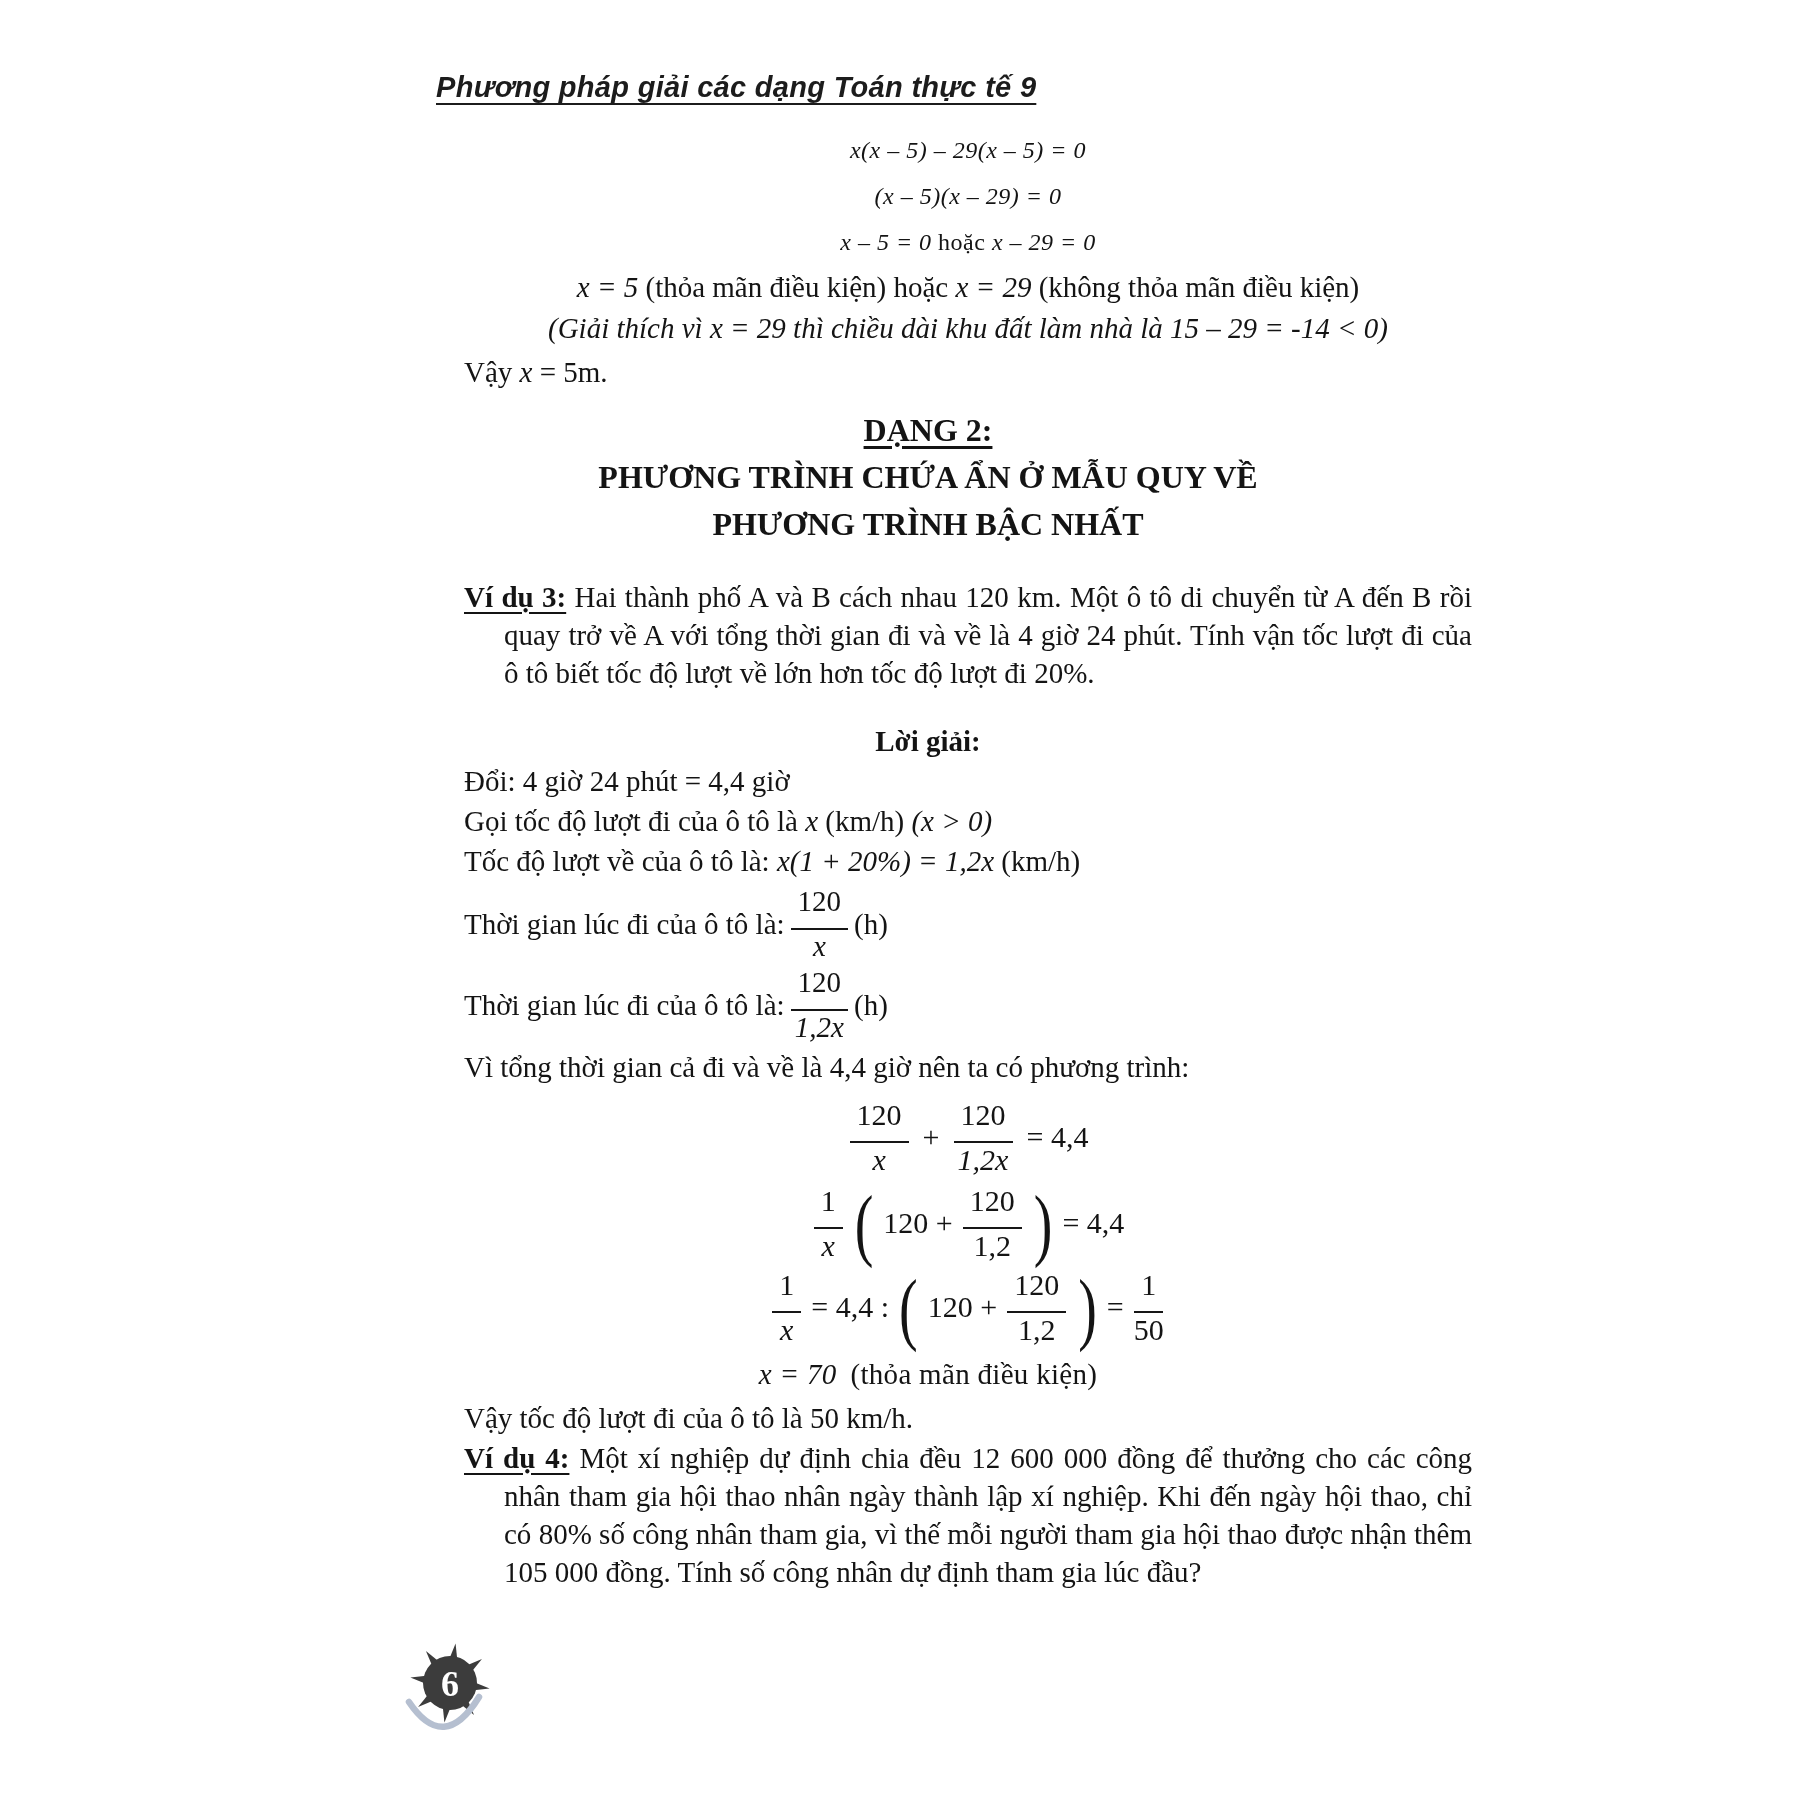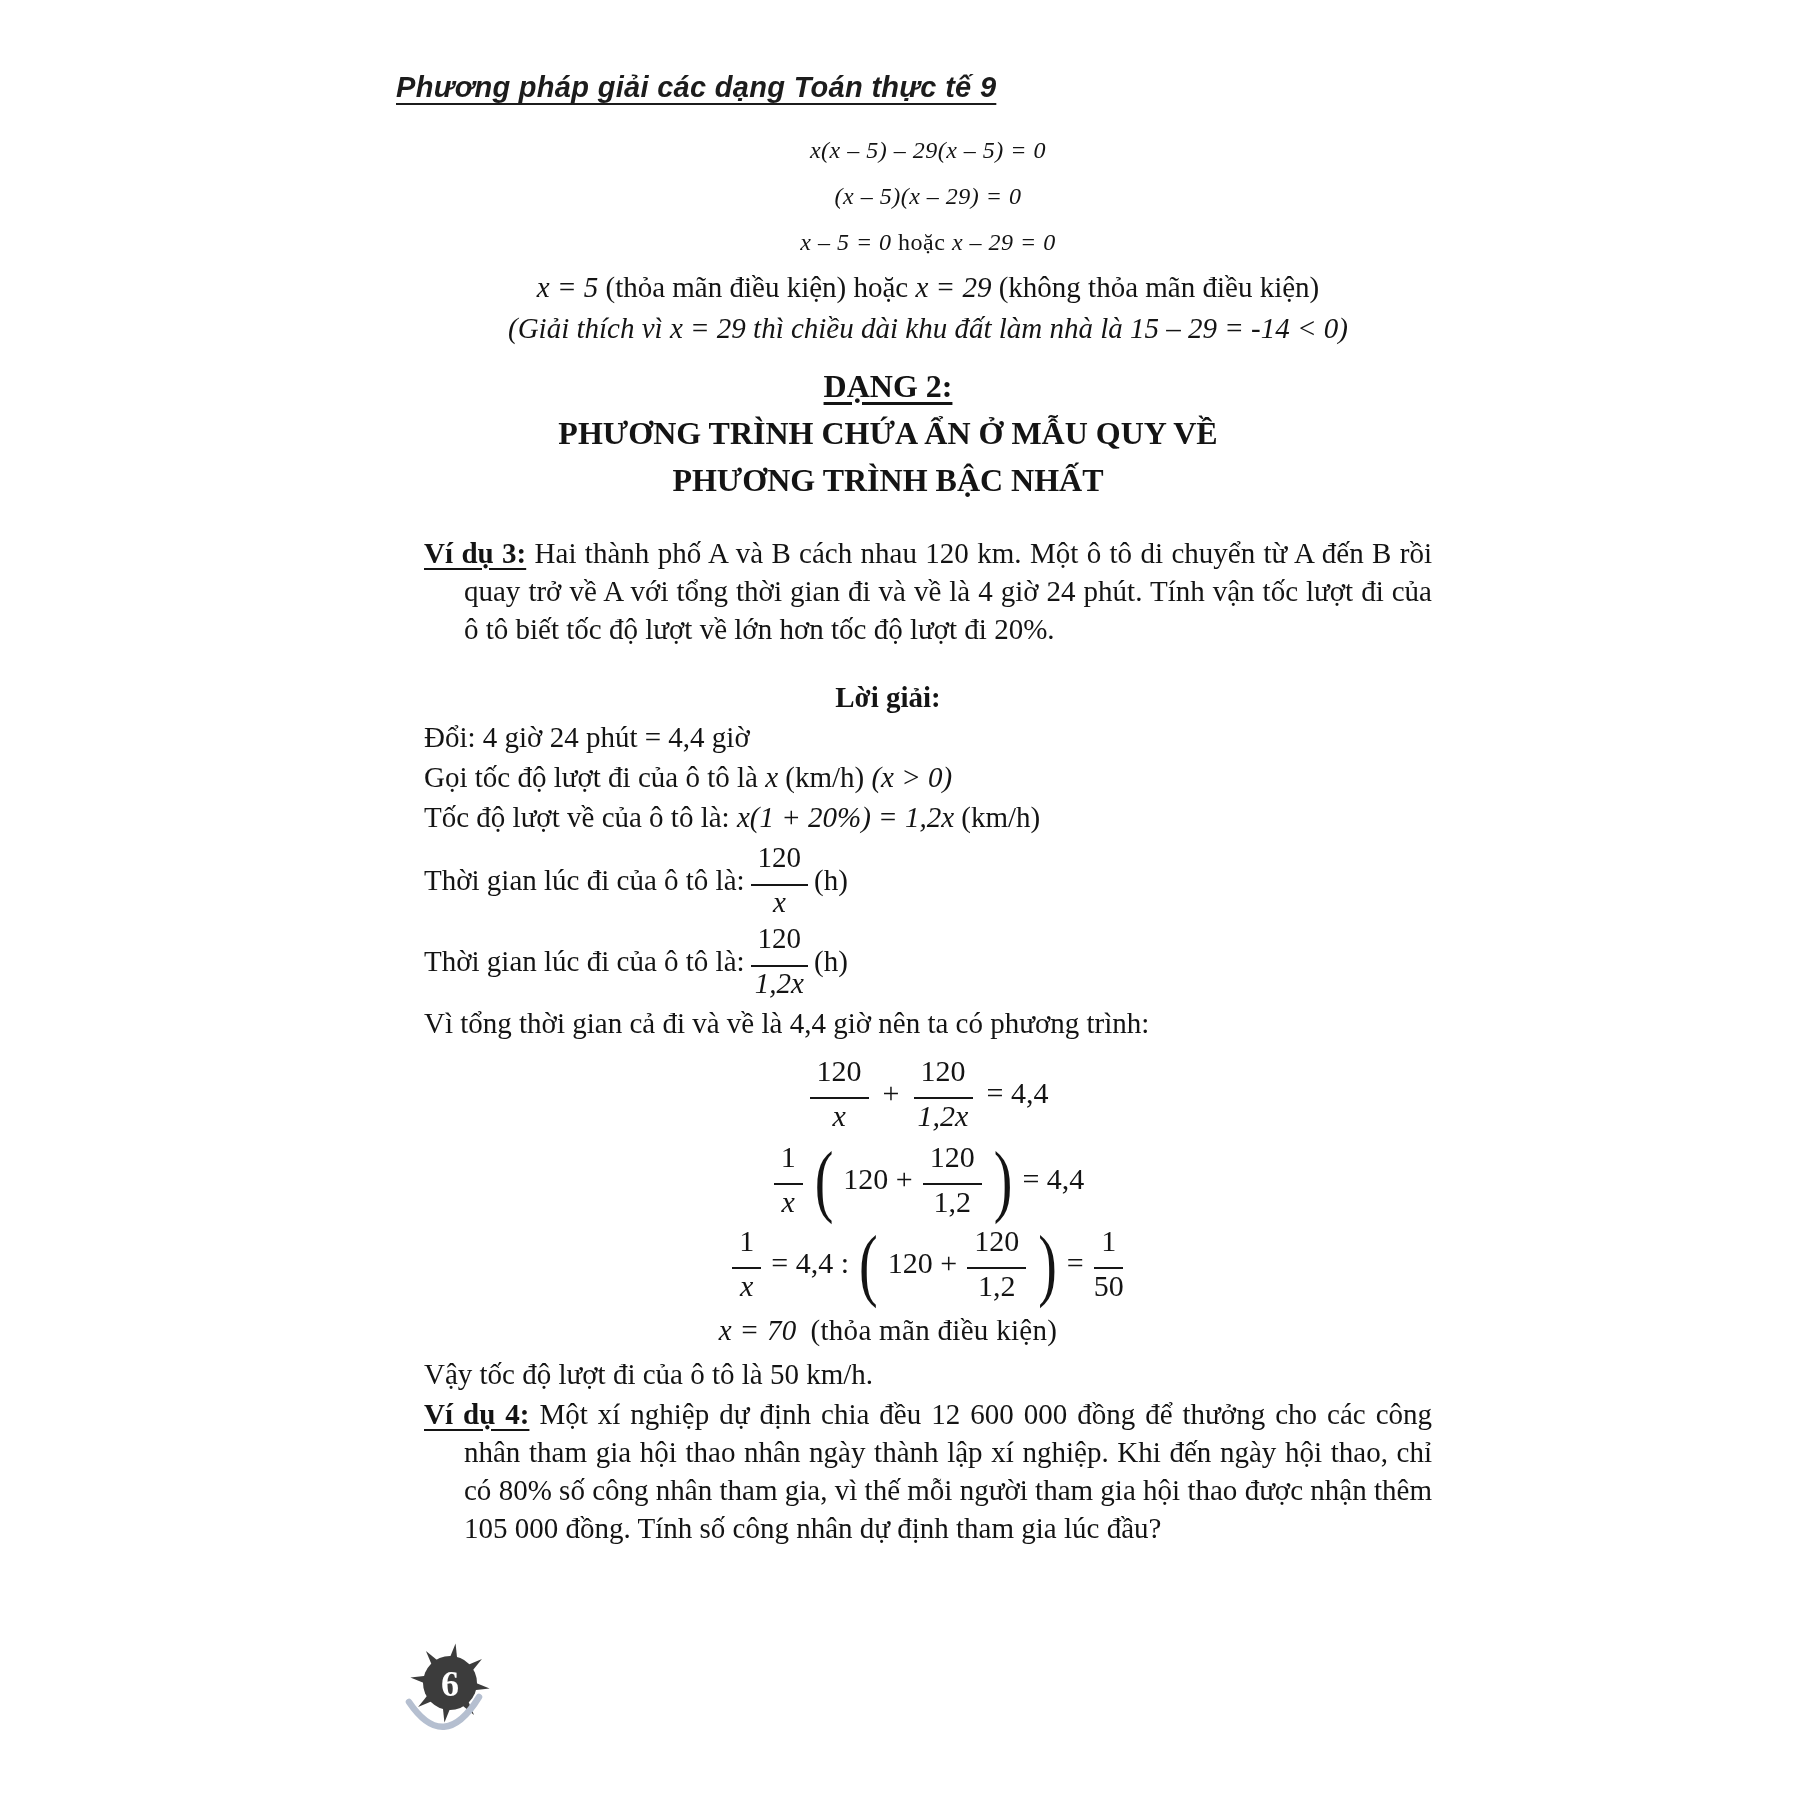--- a/index.html
+++ b/index.html
@@ -3,21 +3,21 @@
 <meta charset="utf-8">
 <style>
   html,body{margin:0;padding:0;background:#ffffff;}
   body{
     width:1800px;height:1800px;
     font-family:"Liberation Serif","DejaVu Serif",serif;
     color:#141414;
   }
   .page{position:relative;width:1800px;height:1800px;background:#ffffff;overflow:hidden;}
   .content{
-    position:absolute;left:424px;top:68px;width:1008px;
+    position:absolute;left:464px;top:68px;width:1008px;
     font-size:29px;line-height:38px;
   }
   
   .hdr{
     display:inline-block;margin-left:-28px;margin-bottom:18px;
     font-family:"Liberation Sans","DejaVu Sans",sans-serif;
     font-style:italic;font-weight:600;font-size:29px;
     text-decoration:underline;text-underline-offset:6px;
     color:#1c1c1c;letter-spacing:.3px;
   }
@@ -73,20 +73,25 @@
       <span>hoặc</span>
       <span class="mi">x – 29 = 0</span>
     </div>
     <div class="cen case-line">
       <span class="mi">x = 5</span>
       <span>(thỏa mãn điều kiện) hoặc</span>
       <span class="mi">x = 29</span>
       <span>(không thỏa mãn điều kiện)</span>
     </div>
     <div class="cen note-line"><span>(Giải thích vì x = 29 thì chiều dài khu đất làm nhà là 15 – 29 = -14 &lt; 0)</span></div>
+    <div class="concl">
+      <span>Vậy</span>
+      <span class="mi">x</span>
+      <span>= 5m.</span>
+    </div>
 
     <div class="sect cen">
       <div><span class="title">DẠNG 2:</span></div>
       <div>PHƯƠNG TRÌNH CHỨA ẨN Ở MẪU QUY VỀ</div>
       <div>PHƯƠNG TRÌNH BẬC NHẤT</div>
     </div>
 
     <p class="example">
       <span class="exlabel">Ví dụ 3:</span>
       <span>Hai thành phố A và B cách nhau 120 km. Một ô tô di chuyển từ A đến B rồi quay trở về A với tổng thời gian đi và về là 4 giờ 24 phút. Tính vận tốc lượt đi của ô tô biết tốc độ lượt về lớn hơn tốc độ lượt đi 20%.</span>

